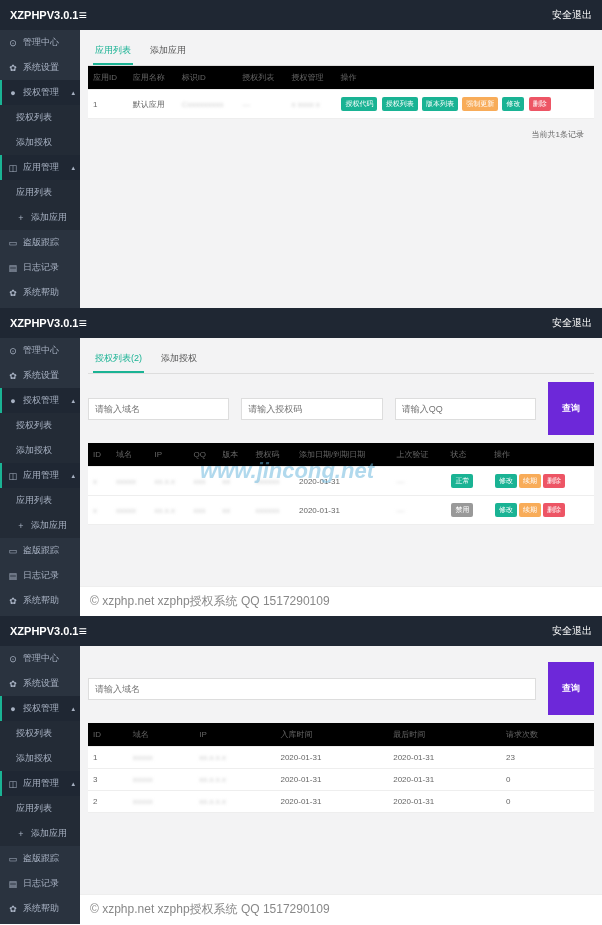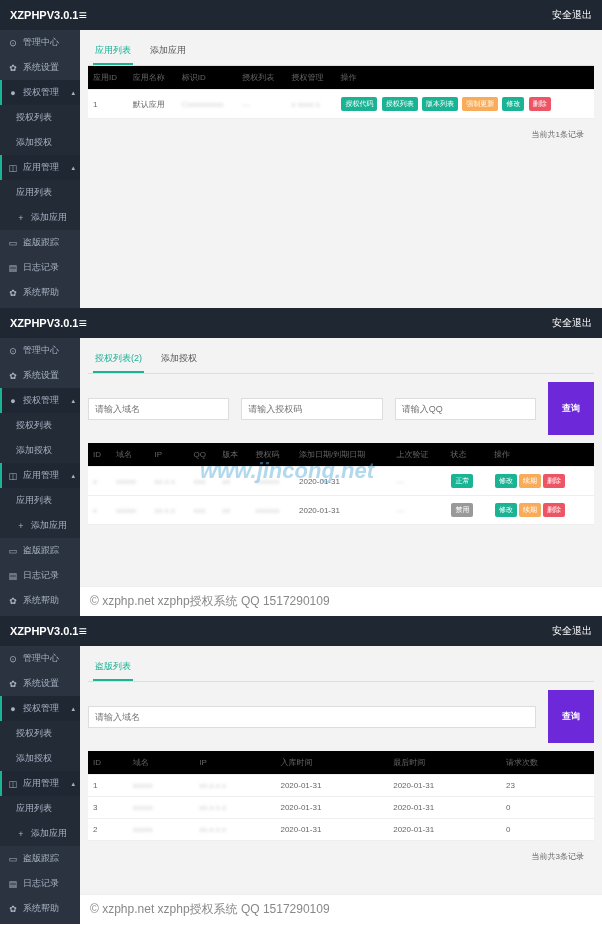--- a/index.html
+++ b/index.html
@@ -340,23 +340,20 @@
           <span>日志记录</span>
         </div>
       <div class="sidebar-item">
           <span class="icon">✿</span>
           <span>系统帮助</span>
         </div>
       <div class="sidebar-item"></div>
     </div>
     <div class="main">
       <div class="content">
-        <div class="tabs">
-          <div class="tab active">盗版列表</div>
-        </div>
         <div class="search-row">
           <input placeholder="请输入域名" style="">
           <button class="btn-search">查询</button>
         </div>
         <table>
           <thead>
               <tr>
             <th>ID</th>
             <th>域名</th>
             <th>IP</th>
@@ -385,18 +382,17 @@
             <tr>
                 <td>2</td>
                 <td class="blur">xxxxx</td>
                 <td class="blur">xx.x.x.x</td>
                 <td>2020-01-31</td>
                 <td>2020-01-31</td>
                 <td>0</td>
               </tr>
           </tbody>
         </table>
-        <div class="summary">当前共3条记录</div>
       </div>
       <div class="footer">© xzphp.net xzphp授权系统 QQ 1517290109</div>
     </div>
   </div>
 </div>
 
 </body></html>

